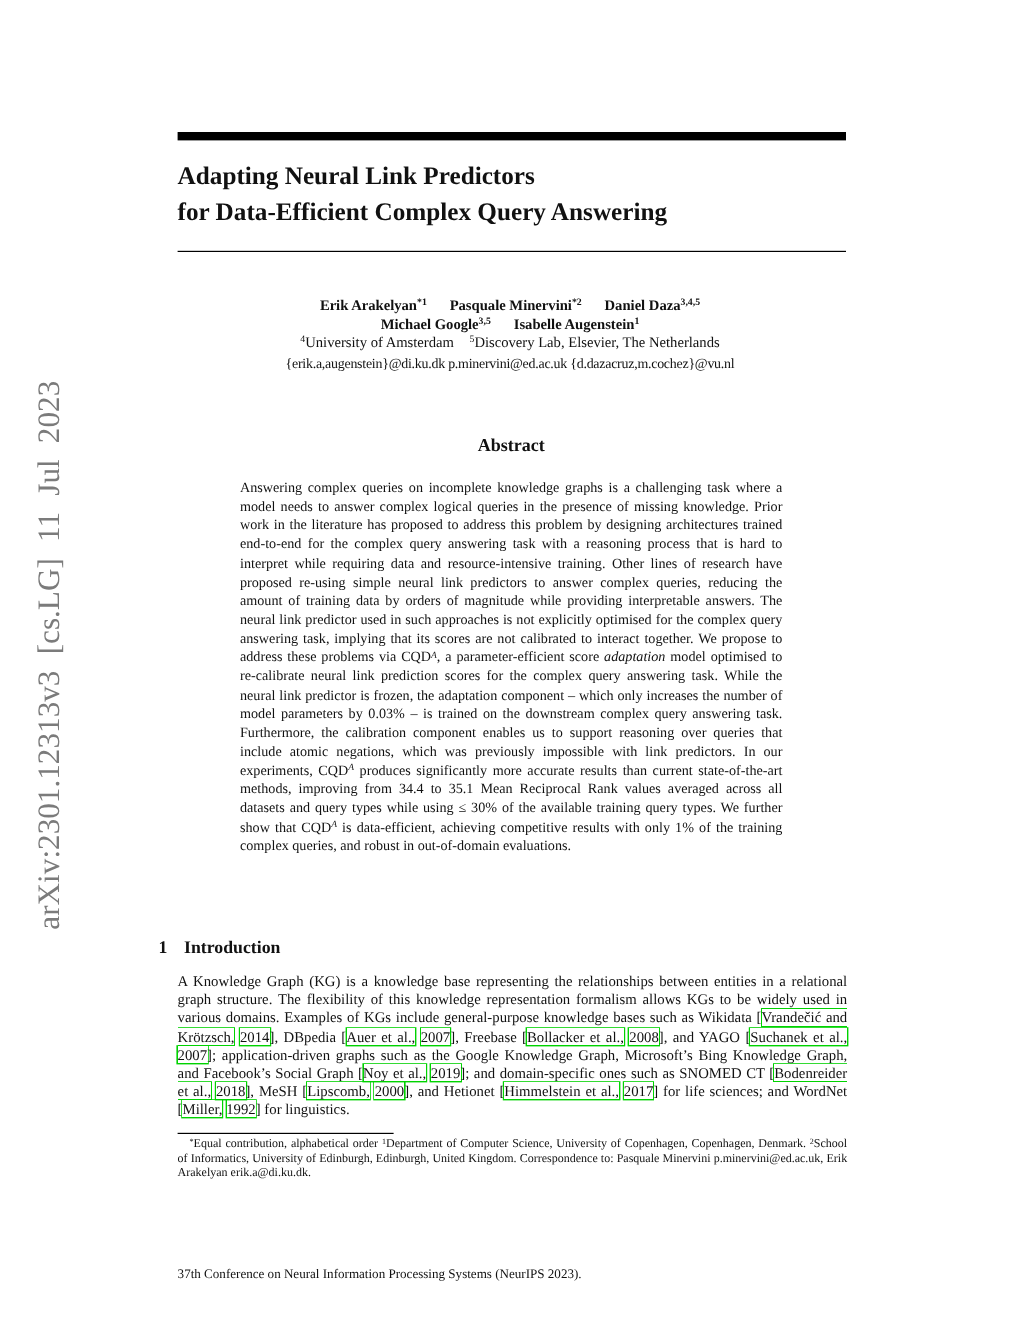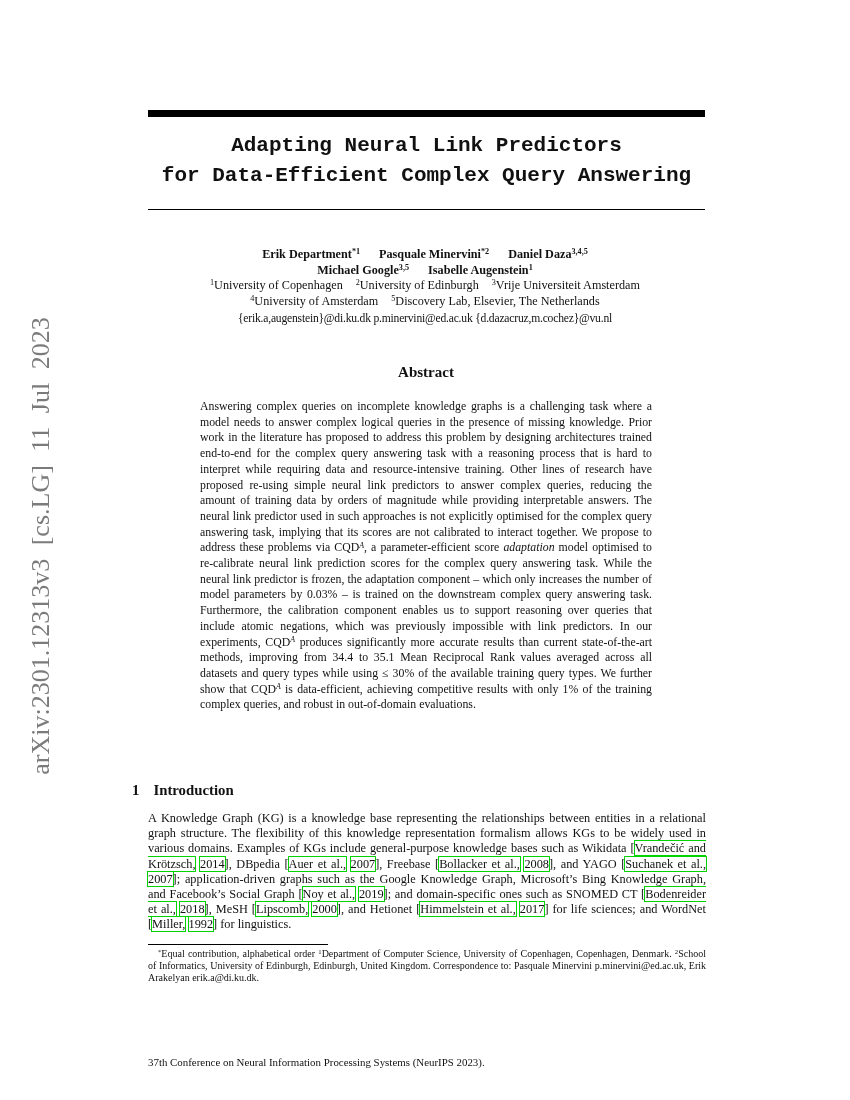--- a/index.html
+++ b/index.html
@@ -29,21 +29,21 @@
   }
 
   
   .rule-bar   { position: absolute; left: 148px; top: 110px; width: 557px; height: 7px; background: #000; }
   .rule-thin  { position: absolute; left: 148px; top: 209px; width: 557px; height: 1px; background: #000; }
   .footnote-rule { position: absolute; left: 148px; top: 944px; width: 180px; height: 1px; background: #000; }
 
   
   .title {
     position: absolute; left: 148px; top: 131px; width: 557px;
-    text-align: center; font-weight: bold; font-size: 21px; line-height: 30px; font-family: Liberation Mono, monospace;
+    text-align: left; font-weight: bold; font-size: 21px; line-height: 30px;
   }
 
   
   .authors-block {
     position: absolute; left: 110px; top: 247px; width: 630px;
     text-align: center; font-size: 12.2px; line-height: 15.5px;
   }
   .author-row { font-weight: bold; }
   .author { margin: 0 8px; white-space: nowrap; }
   .authors-block sup, .seg-sup, .seg-supital {
@@ -104,29 +104,28 @@
 
   <div class="title">
     <div>Adapting Neural Link Predictors</div>
     <div>for Data-Efficient Complex Query Answering</div>
   </div>
 
   <div class="rule-thin"></div>
 
   <div class="authors-block">
     <div class="author-row">
-      <span class="author"><span>Erik Department</span><sup>*1</sup></span>
+      <span class="author"><span>Erik Arakelyan</span><sup>*1</sup></span>
       <span class="author"><span>Pasquale Minervini</span><sup>*2</sup></span>
       <span class="author"><span>Daniel Daza</span><sup>3,4,5</sup></span>
     </div>
     <div class="author-row">
       <span class="author"><span>Michael Google</span><sup>3,5</sup></span>
       <span class="author"><span>Isabelle Augenstein</span><sup>1</sup></span>
     </div>
-    <div class="affil-row"><span class="seg seg-sup">1</span><span class="seg seg-plain">University of Copenhagen</span><span class="seg seg-gap"></span><span class="seg seg-sup">2</span><span class="seg seg-plain">University of Edinburgh</span><span class="seg seg-gap"></span><span class="seg seg-sup">3</span><span class="seg seg-plain">Vrije Universiteit Amsterdam</span></div>
     <div class="affil-row"><span class="seg seg-sup">4</span><span class="seg seg-plain">University of Amsterdam</span><span class="seg seg-gap"></span><span class="seg seg-sup">5</span><span class="seg seg-plain">Discovery Lab, Elsevier, The Netherlands</span></div>
     <div class="emails">{erik.a,augenstein}@di.ku.dk p.minervini@ed.ac.uk {d.dazacruz,m.cochez}@vu.nl</div>
   </div>
 
   <div class="abstract-heading">Abstract</div>
   <div class="abstract-body"><span class="seg seg-plain">Answering complex queries on incomplete knowledge graphs is a challenging task where a model needs to answer complex logical queries in the presence of missing knowledge. Prior work in the literature has proposed to address this problem by designing architectures trained end-to-end for the complex query answering task with a reasoning process that is hard to interpret while requiring data and resource-intensive training. Other lines of research have proposed re-using simple neural link predictors to answer complex queries, reducing the amount of training data by orders of magnitude while providing interpretable answers. The neural link predictor used in such approaches is not explicitly optimised for the complex query answering task, implying that its scores are not calibrated to interact together. We propose to address these problems via CQD</span><span class="seg seg-supital">A</span><span class="seg seg-plain">, a parameter-efficient score </span><span class="seg seg-italic">adaptation</span><span class="seg seg-plain"> model optimised to re-calibrate neural link prediction scores for the complex query answering task. While the neural link predictor is frozen, the adaptation component – which only increases the number of model parameters by 0.03% – is trained on the downstream complex query answering task. Furthermore, the calibration component enables us to support reasoning over queries that include atomic negations, which was previously impossible with link predictors. In our experiments, CQD</span><span class="seg seg-supital">A</span><span class="seg seg-plain"> produces significantly more accurate results than current state-of-the-art methods, improving from 34.4 to 35.1 Mean Reciprocal Rank values averaged across all datasets and query types while using ≤ 30% of the available training query types. We further show that CQD</span><span class="seg seg-supital">A</span><span class="seg seg-plain"> is data-efficient, achieving competitive results with only 1% of the training complex queries, and robust in out-of-domain evaluations.</span></div>
 
   <div class="section-heading">
     <span class="sec-num">1</span><span>Introduction</span>
   </div>

